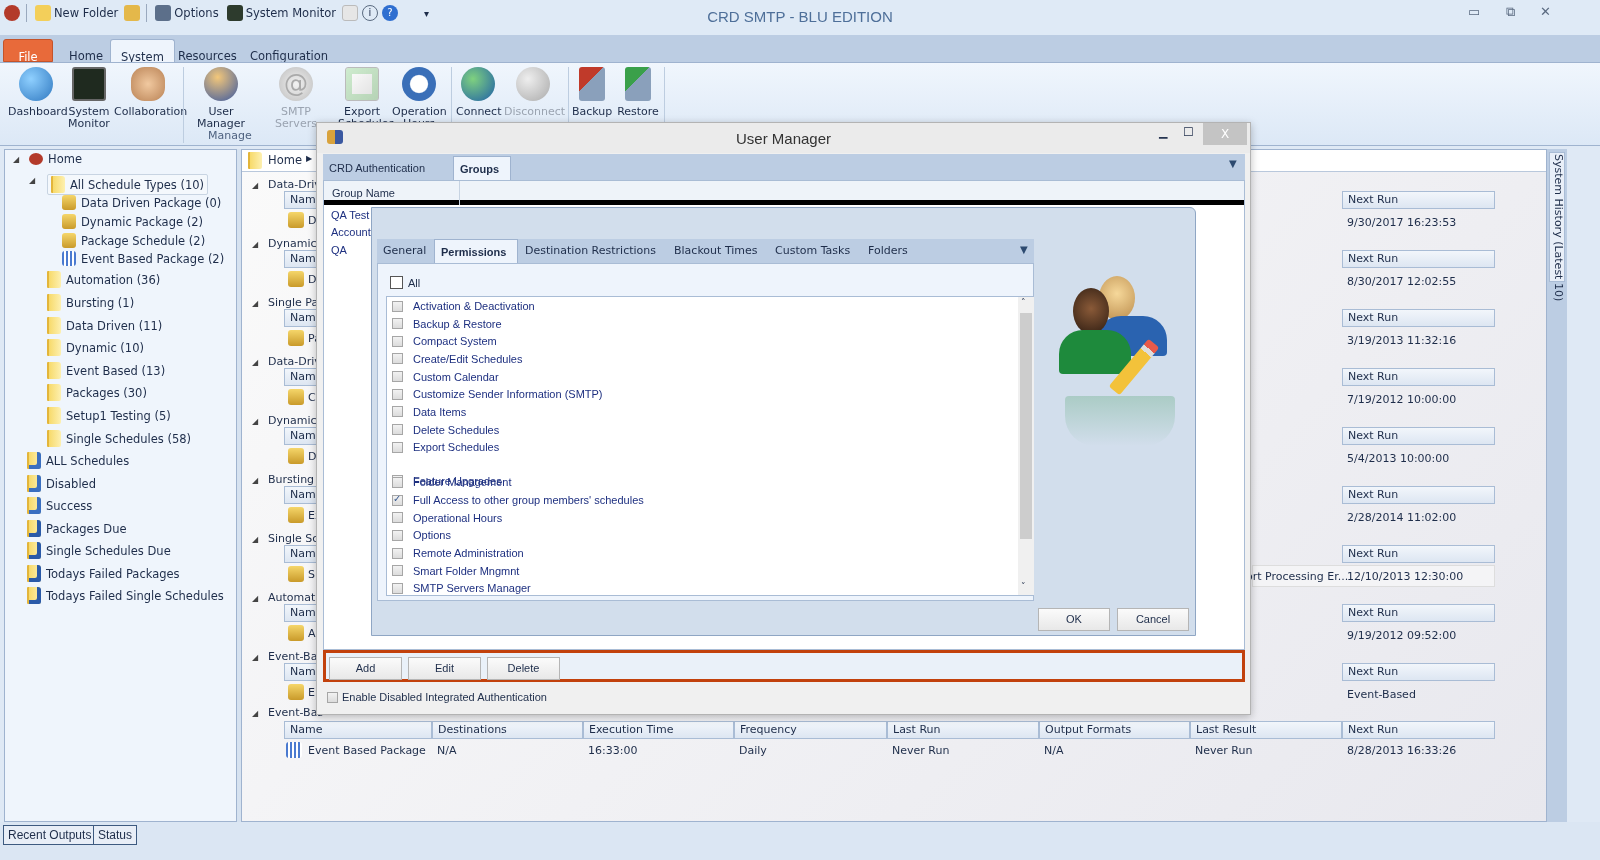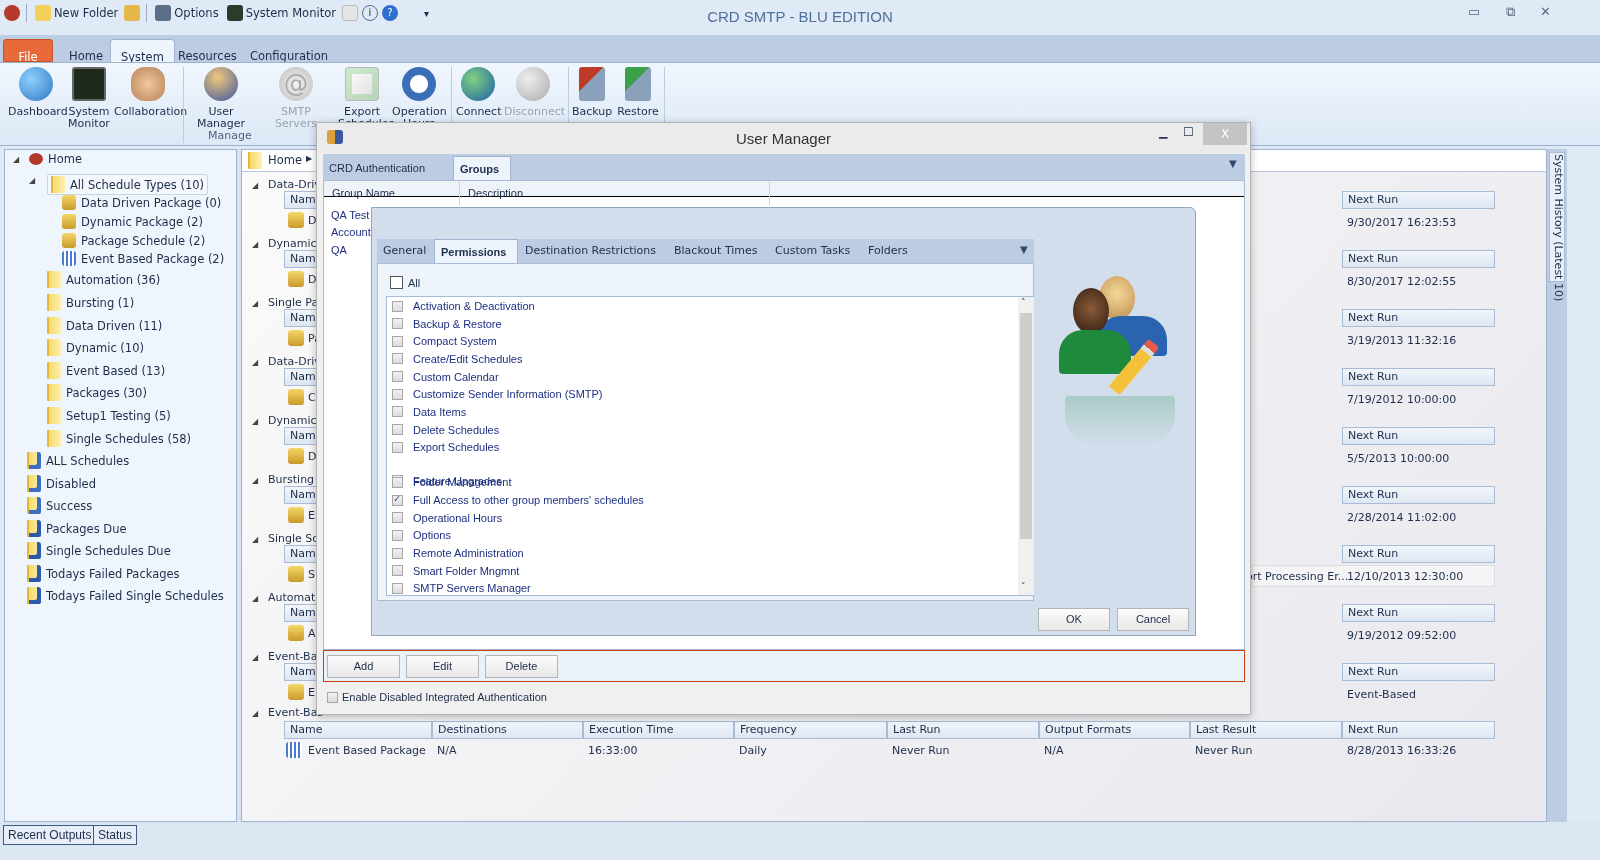--- a/index.html
+++ b/index.html
@@ -47,24 +47,24 @@
 .stab{position:absolute;top:3px;height:20px;border:1px solid #3d5a80;background:#e8eef7;font-size:12px;line-height:18px;padding:0 4px;font-family:"Liberation Sans",sans-serif}
 
 #um{left:316px;top:122px;width:935px;height:593px;background:#f0f0f0;border:1px solid #b3b3b3;box-shadow:0 2px 8px rgba(0,0,0,.25)}
 #umtitle{left:0;top:0;width:933px;height:30px;background:#ebebeb}
 #umtitletext{left:0;width:933px;top:7px;text-align:center;font-size:15px;color:#333;font-family:"Liberation Sans",sans-serif}
 #umclose{left:886px;top:0;width:44px;height:22px;background:#c4c4c4;color:#fff;text-align:center;line-height:22px;font-size:12px}
 #umtabs{left:6px;top:31px;width:922px;height:26px;background:#bccde3}
 .umtab{position:absolute;top:2px;height:24px;font-size:11px;line-height:24px;padding:0 6px;color:#1e2d4a;font-family:"Liberation Sans",sans-serif}
 .umtab.active{background:#eef4fc;border:1px solid #9fb3cf;border-bottom:none;font-weight:bold}
 #umgrid{left:6px;top:57px;width:922px;height:470px;background:#fff;border:1px solid #a9bcd5}
-#umgridhdr{left:0;top:0;width:920px;height:16px;background:#eef3f9;border-bottom:1px solid #000000}
+#umgridhdr{left:0;top:0;width:920px;height:24px;background:#eef3f9;border-bottom:5px solid #000000}
 .ghcell{position:absolute;top:0;height:24px;line-height:24px;font-size:11px;padding-left:8px;border-right:1px solid #c7d3e2;font-family:"Liberation Sans",sans-serif}
 .grow{position:absolute;left:7px;font-size:11px;color:#1e3080;font-family:"Liberation Sans",sans-serif}
-#umbtnbar{left:6px;top:527px;width:922px;height:32px;background:#eaf1f9;border:1px solid #c2410c}
+#umbtnbar{left:6px;top:527px;width:922px;height:32px;background:#eaf1f9;border:3px solid #c2410c}
 .btn{position:absolute;height:23px;background:linear-gradient(#fbfbfb,#e8e8e8);border:1px solid #b5b5b5;font-size:11px;text-align:center;line-height:21px;font-family:"Liberation Sans",sans-serif;color:#1e2d4a}
 #winauth{left:10px;top:568px;display:flex;align-items:center;gap:4px;font-size:11px;font-family:"Liberation Sans",sans-serif}
 .cb{display:inline-block;width:11px;height:11px;border:1px solid #a6a6a6;background:linear-gradient(#f2f2f2,#dcdcdc);position:relative}
 .cb.chk::after{content:"✓";position:absolute;left:0px;top:-3px;font-size:10px;color:#3b5b8f}
 
 #ge{left:371px;top:207px;width:825px;height:429px;background:#d2deec;border:1px solid #8fa6c4;border-radius:0 6px 0 0}
 #getitle{left:0;top:0;width:823px;height:26px;background:#c2d3e8;border-bottom:1px solid #a9bcd5;border-radius:0 6px 0 0}
 #getitletext{left:22px;top:3px;font-size:15px;color:#1e2d4a;font-family:"Liberation Sans",sans-serif}
 #getabs{left:5px;top:31px;width:657px;height:24px;background:#bccde3}
 .getab{position:absolute;top:0;height:24px;font-size:11px;line-height:24px;padding:0 6px;color:#1e2d4a}
@@ -260,21 +260,21 @@
       <span class="ico abs" style="left: 46px; top: 239px; background: linear-gradient(rgb(245, 214, 106), rgb(201, 154, 42));"></span>
       <div class="cell" style="left: 66px; top: 241px;">C</div>
       <div class="colhdr" style="left: 1100px; top: 218px; width: 153px;">Next Run</div>
       <div class="cell" style="left: 1105px; top: 243px;">7/19/2012 10:00:00</div>
       <span class="exp" style="left: 10px; top: 267px;">◢</span>
       <div class="sechdr" style="left: 26px; top: 264px;">Dynamic S</div>
       <div class="colhdr" style="left: 42px; top: 277px; width: 60px;">Name</div>
       <span class="ico abs" style="left: 46px; top: 298px; background: linear-gradient(rgb(245, 214, 106), rgb(201, 154, 42));"></span>
       <div class="cell" style="left: 66px; top: 300px;">D</div>
       <div class="colhdr" style="left: 1100px; top: 277px; width: 153px;">Next Run</div>
-      <div class="cell" style="left: 1105px; top: 302px;">5/5/2013 10:00:00</div>
+      <div class="cell" style="left: 1105px; top: 302px;">5/4/2013 10:00:00</div>
       <span class="exp" style="left: 10px; top: 326px;">◢</span>
       <div class="sechdr" style="left: 26px; top: 323px;">Bursting S</div>
       <div class="colhdr" style="left: 42px; top: 336px; width: 60px;">Name</div>
       <span class="ico abs" style="left: 46px; top: 357px; background: linear-gradient(rgb(245, 214, 106), rgb(201, 154, 42));"></span>
       <div class="cell" style="left: 66px; top: 359px;">Ex</div>
       <div class="colhdr" style="left: 1100px; top: 336px; width: 153px;">Next Run</div>
       <div class="cell" style="left: 1105px; top: 361px;">2/28/2014 11:02:00</div>
       <span class="exp" style="left: 10px; top: 385px;">◢</span>
       <div class="sechdr" style="left: 26px; top: 382px;">Single Sch</div>
       <div class="colhdr" style="left: 42px; top: 395px; width: 60px;">Name</div>
@@ -343,21 +343,20 @@
     <div id="umclose" class="abs">X</div>
   </div>
   <div id="umtabs" class="abs">
     <div class="umtab" style="left:0">CRD Authentication</div>
     <div class="umtab active" style="left:130px;width:58px">Groups</div>
     <span class="abs" style="left:906px;top:4px;font-size:10px;color:#2d4a70">▼</span>
   </div>
   <div id="umgrid" class="abs">
     <div id="umgridhdr" class="abs">
       <div class="ghcell" style="left:0;width:136px">Group Name</div>
-      <div class="ghcell" style="left:136px;width:310px">Description</div>
     </div>
     <div class="grow" style="top:28px">QA Test</div>
     <div class="grow" style="top:45px">Accounts</div>
     <div class="grow" style="top:63px">QA</div>
   </div>
   <div id="umbtnbar" class="abs">
     <div class="btn" style="left:3px;top:4px;width:73px">Add</div>
     <div class="btn" style="left:82px;top:4px;width:73px">Edit</div>
     <div class="btn" style="left:161px;top:4px;width:73px">Delete</div>
   </div>

